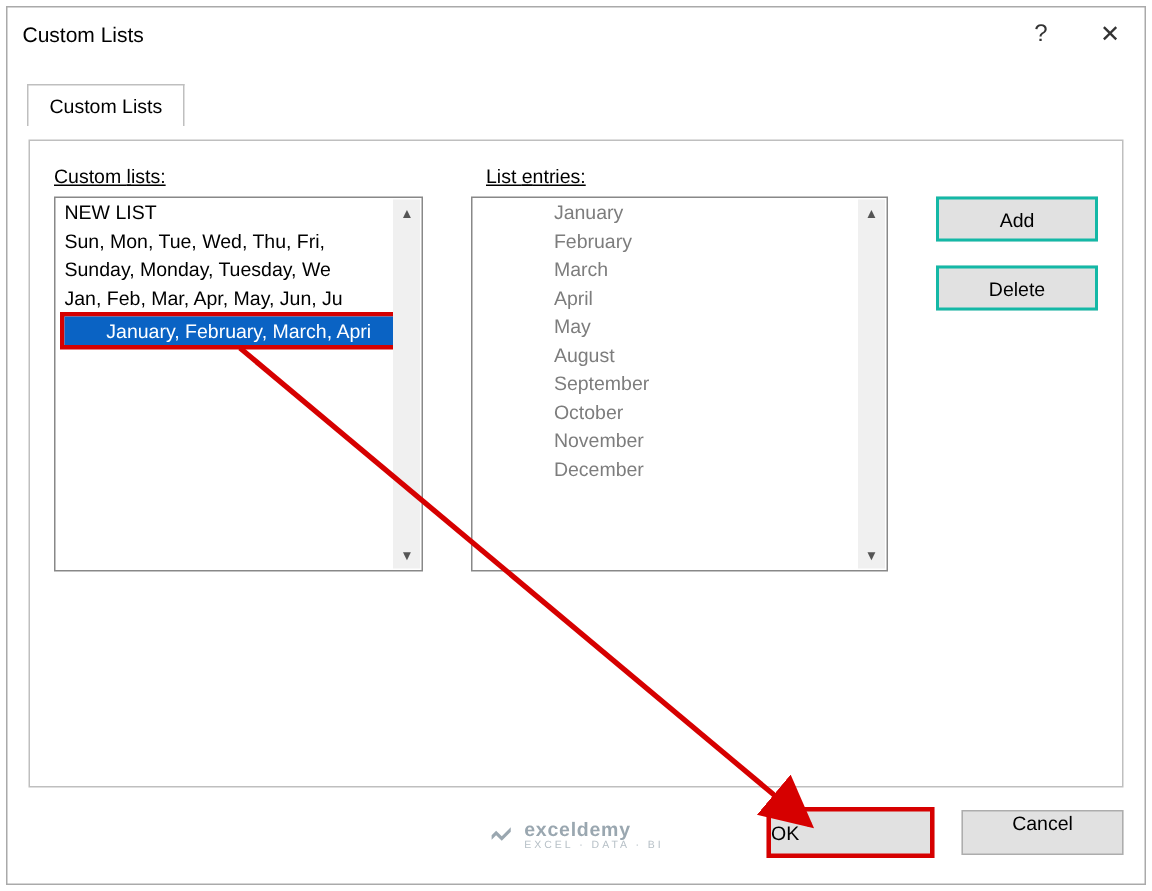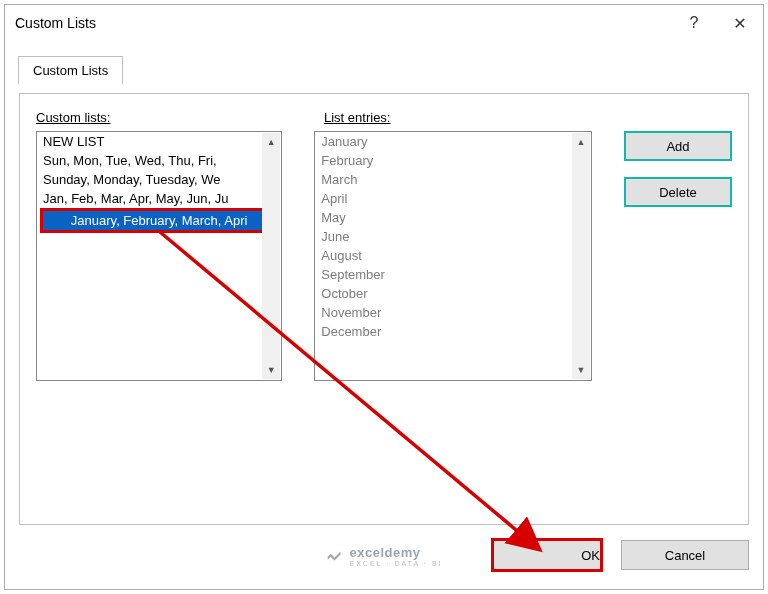--- a/index.html
+++ b/index.html
@@ -20,31 +20,31 @@
     #lbl-custom { width: 266px; }
     #lbl-entries { width: 300px; }
 
     .content-row { display: flex; gap: 32px; margin-top: 6px; }
     .listbox { width: 266px; height: 250px; border: 1px solid #888; background: #fff; position: relative; overflow: hidden; }
     .listbox .item { height: 19px; padding: 0 6px; line-height: 19px; white-space: nowrap; overflow: hidden; }
     .listbox .selected-highlight { position: absolute; left: 3px; right: 3px; border: 3px solid #d60000; padding: 0; text-align: center; }
     .listbox .selected-highlight .inner { background: #0a63c4; color: #fff; padding: 0 3px; height: 19px; line-height: 19px; white-space: nowrap; overflow: hidden; }
 
     .entriesbox { width: 300px; height: 250px; border: 1px solid #888; background: #fff; position: relative; }
-    .entriesbox .item { height: 19px; padding: 0 6px; line-height: 19px; color: #7d7d7d; }
+    .entriesbox .item { height: 19px; padding: 0 6px; line-height: 19px; color: #7d7d7d; margin-left: 48px; }
 
     .sbar { position: absolute; top: 1px; right: 1px; bottom: 1px; width: 18px; background: #f0f0f0; display: flex; flex-direction: column; justify-content: space-between; }
     .sbar .arrow { height: 18px; display: flex; align-items: center; justify-content: center; font-size: 9px; color: #555; }
 
     .rightbtns { display: flex; flex-direction: column; gap: 16px; }
     .btn { width: 108px; height: 30px; border: 2px solid #14b8a6; background: #e1e1e1; display: flex; align-items: center; justify-content: center; text-align: center; }
 
     .bottom-row { position: absolute; bottom: 14px; right: 14px; height: 40px; display: flex; align-items: center; gap: 18px; }
-    .bottom-row .btn-ok { width: 112px; height: 34px; border: 3px solid #d60000; background: #e1e1e1; display: flex; align-items: center; justify-content: flex-end; }
-    .bottom-row .btn-cancel { width: 128px; height: 30px; border: 1px solid #adadad; background: #e1e1e1; display: flex; align-items: center; justify-content: center; }
+    .bottom-row .btn-ok { width: 112px; height: 34px; border: 3px solid #d60000; background: #e1e1e1; display: flex; align-items: center; justify-content: flex-start; }
+    .bottom-row .btn-cancel { width: 108px; height: 30px; border: 1px solid #adadad; background: #e1e1e1; display: flex; align-items: flex-start; justify-content: center; }
 
     .arrow-svg { position: absolute; left: 0; top: 0; pointer-events: none; }
 
     .watermark { position: absolute; bottom: 22px; left: 50%; transform: translateX(-50%); display: flex; align-items: center; gap: 6px; color: #9aa7b0; font-weight: 600; letter-spacing: 0.5px; }
     .watermark .sub { font-size: 7px; font-weight: 400; letter-spacing: 2px; color: #b7c0c7; display: block; }
     .wm-icon { width: 18px; height: 18px; }
   </style>
 </head>
 <body>
 
@@ -83,21 +83,20 @@
           <div class="arrow">▼</div>
         </div>
       </div>
 
       <div class="entriesbox">
         <div class="item">January</div>
         <div class="item">February</div>
         <div class="item">March</div>
         <div class="item">April</div>
         <div class="item">May</div>
-        <div class="item">June</div>
         <div class="item">August</div>
         <div class="item">September</div>
         <div class="item">October</div>
         <div class="item">November</div>
         <div class="item">December</div>
         <div class="sbar">
           <div class="arrow">▲</div>
           <div class="arrow">▼</div>
         </div>
       </div>

